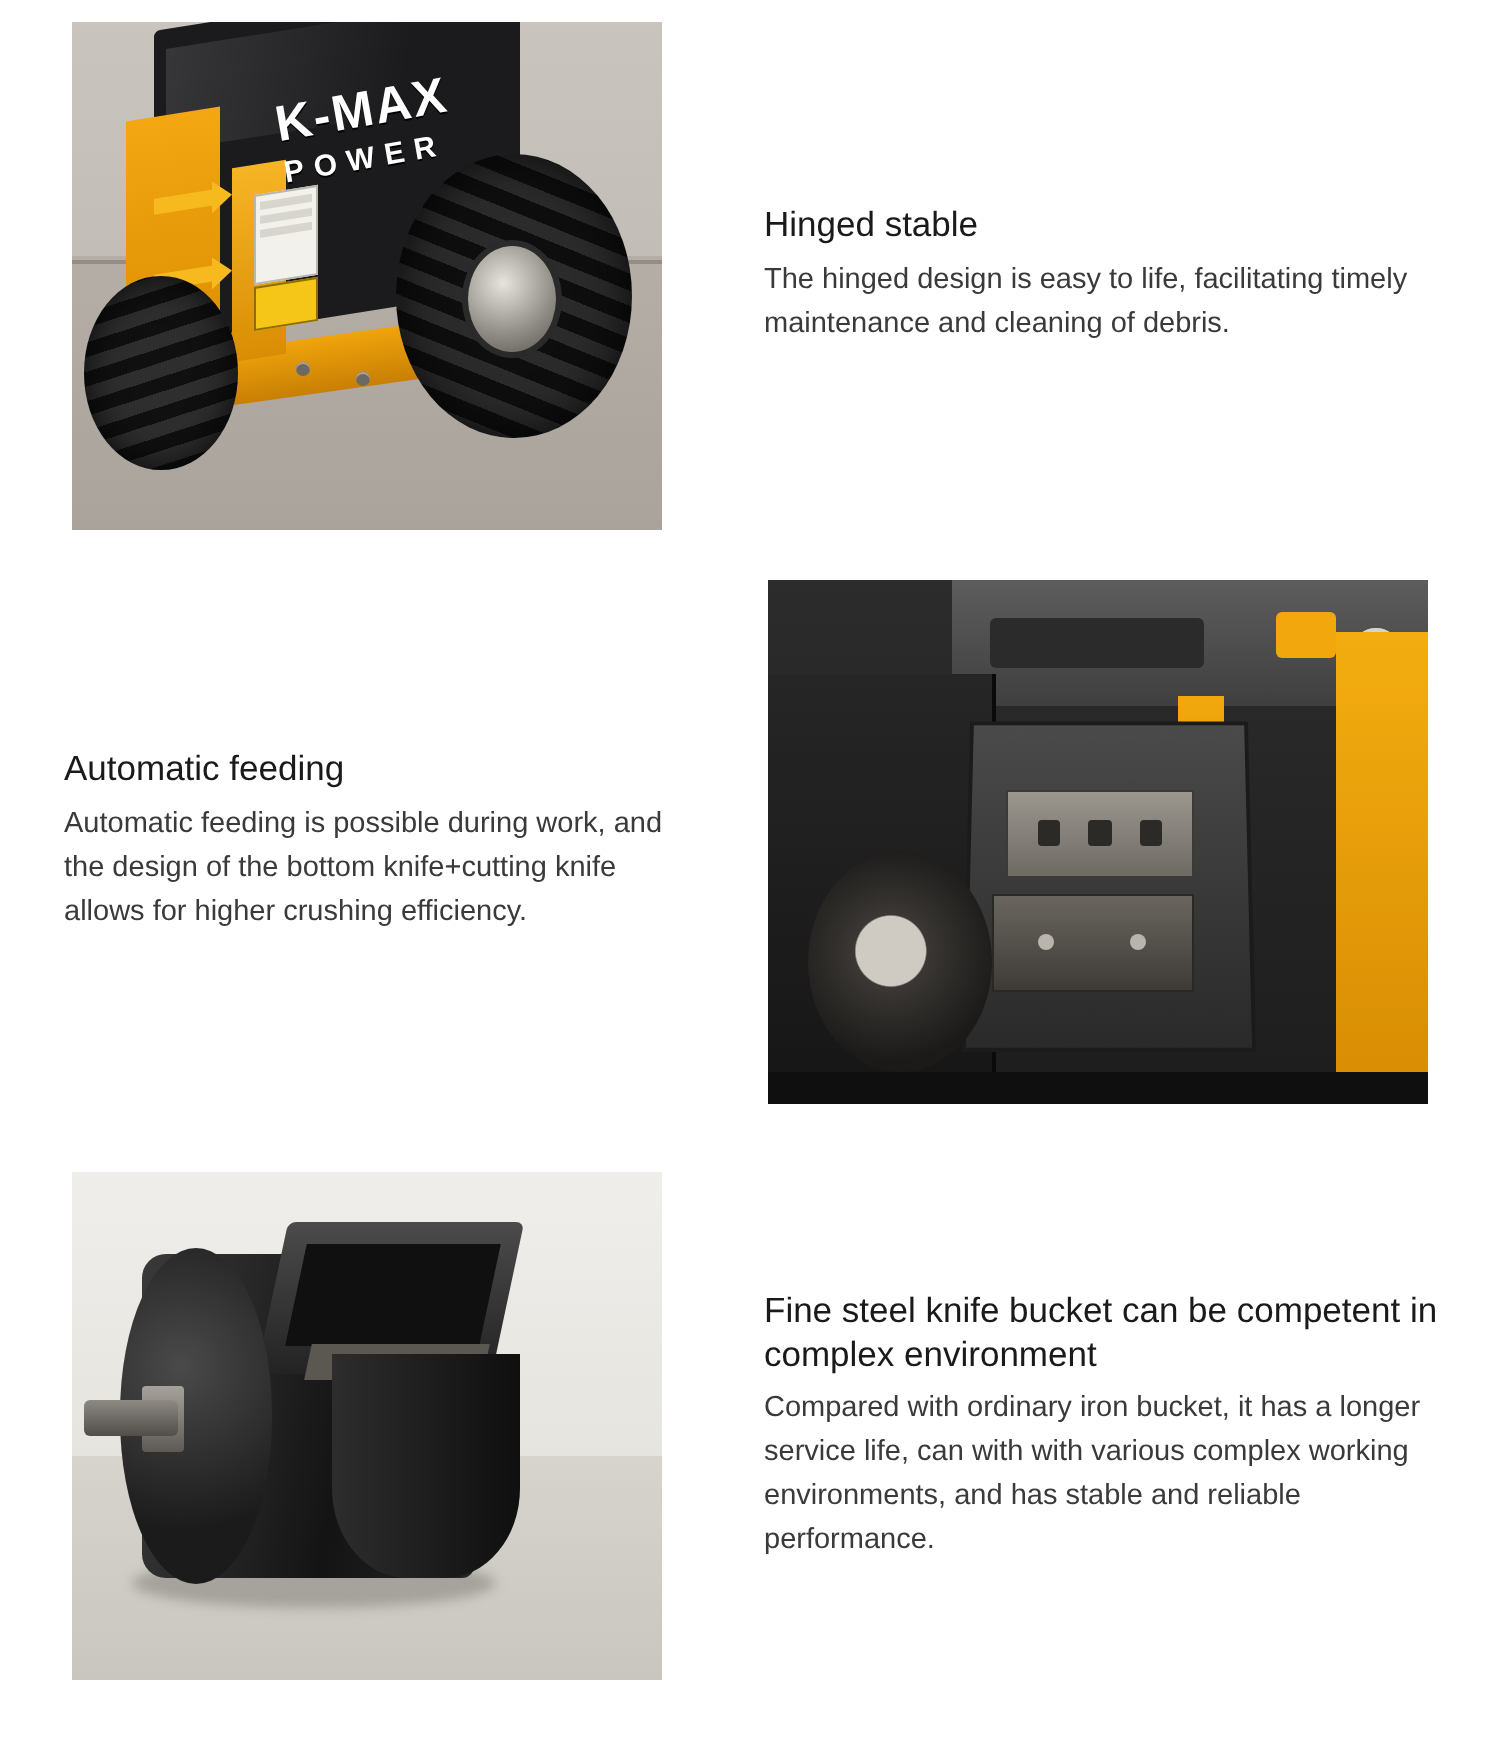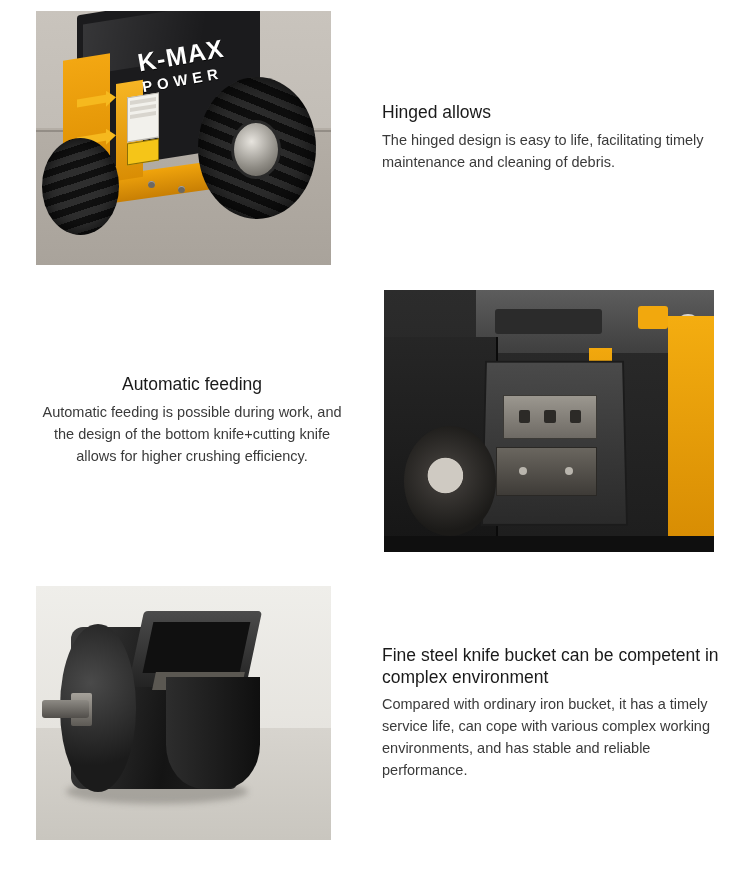--- a/index.html
+++ b/index.html
@@ -48,21 +48,21 @@
     margin: 0;
     font-weight: normal;
   }
 
   
   #block-1 { left: 0; top: 0; width: 750px; height: 276px; }
   #block-1 .photo { left: 0; top: 0; width: 295px; height: 254px; margin-left: 36px; }
   #block-1 .text-col { width: 338px; margin-left: 51px; }
 
   
-  #block-2 { left: 0; top: 290px; width: 750px; height: 262px; text-align: center; }
+  #block-2 { left: 0; top: 290px; width: 750px; height: 262px; }
   #block-2 .text-col { width: 320px; margin-left: 32px; }
   #block-2 .photo { width: 330px; height: 262px; margin-left: 32px; }
 
   
   #block-3 { left: 0; top: 586px; width: 653px; height: 254px; }
   #block-3 .photo { width: 295px; height: 254px; margin-left: 36px; }
   #block-3 .text-col { width: 338px; margin-left: 51px; }
 
   
 
@@ -320,21 +320,21 @@
     <div class="tire-small"></div>
     <div class="bolt b1"></div>
     <div class="bolt b2"></div>
     <div class="brand">
       <span>K-MAX</span>
       <small>POWER</small>
     </div>
   </div>
 
   <div class="text-col">
-    <h3 class="f-title">Hinged allows</h3>
+    <h3 class="f-title">Hinged stable</h3>
     <p class="f-body">The hinged design is easy to life, facilitating timely maintenance and cleaning of debris.</p>
   </div>
 
 </section>
 
 <section class="feature-block" id="block-2">
 
   <div class="text-col">
     <h3 class="f-title">Automatic feeding</h3>
     <p class="f-body">Automatic feeding is possible during work, and the design of the bottom knife+cutting knife allows for higher crushing efficiency.</p>
@@ -372,16 +372,16 @@
     <div class="mouth-inner"></div>
     <div class="blade-slot"></div>
     <div class="curve"></div>
     <div class="drum-face"></div>
     <div class="shaft-nut"></div>
     <div class="shaft"></div>
   </div>
 
   <div class="text-col">
     <h3 class="f-title">Fine steel knife bucket can be competent in complex environment</h3>
-    <p class="f-body">Compared with ordinary iron bucket, it has a timely service life, can cope with various complex working environments, and has stable and reliable performance.</p>
+    <p class="f-body">Compared with ordinary iron bucket, it has a longer service life, can with with various complex working environments, and has stable and reliable performance.</p>
   </div>
 
 </section>
 
 </body></html>

